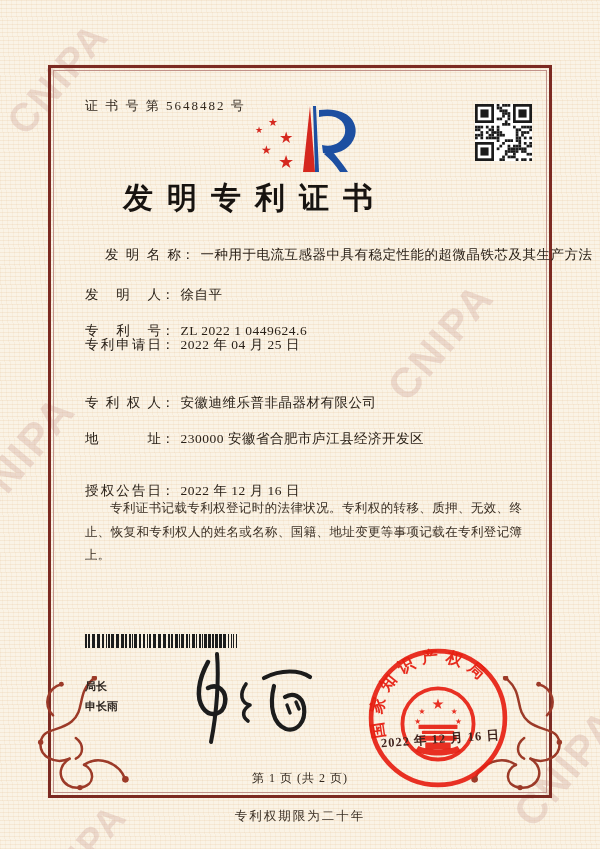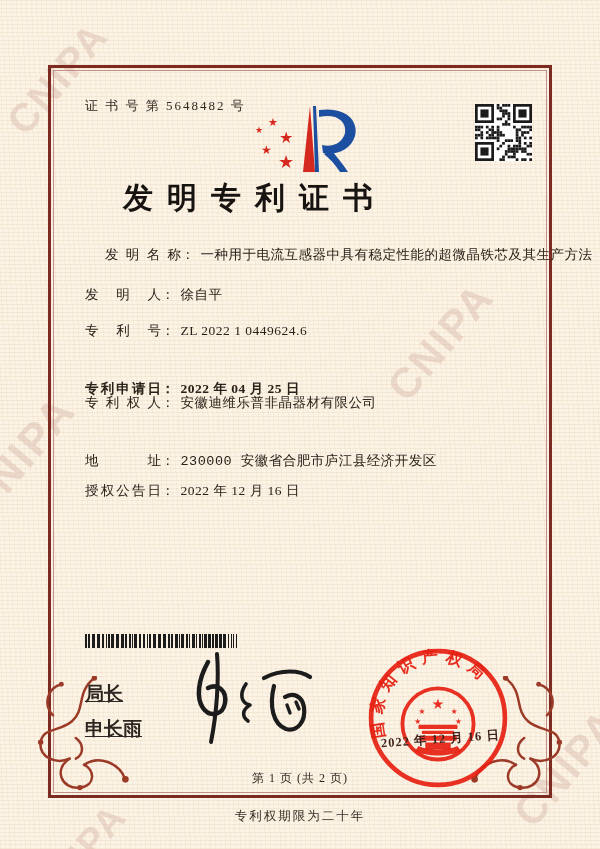--- a/index.html
+++ b/index.html
@@ -50,21 +50,21 @@
   .fcolon{display:inline-block;margin-right:6px;}
   .fvalue{letter-spacing:.5px;}
   .second-pair{position:absolute;left:218px;top:0;}
   
   .paras{position:absolute;left:85px;top:497px;width:437px;font-size:12.5px;line-height:1.88;color:#3a2f24;text-align:justify;}
   .paras p{margin:0;text-indent:2em;}
   
   .barcode{position:absolute;left:85px;top:634px;width:158px;height:14px;font-size:0;}
   .barcode i{display:inline-block;height:100%;background:#1c1c1c;}
   
-  .signer{position:absolute;left:85px;top:676px;font-size:19px;font-weight:700;color:#2e2620;line-height:1.85;text-decoration:underline;}
+  .signer{position:absolute;left:85px;top:676px;font-size:11px;font-weight:700;color:#2e2620;line-height:1.85;}
   .signature{position:absolute;left:178px;top:648px;width:145px;height:102px;}
   
   .seal{position:absolute;left:366px;top:646px;width:144px;height:144px;}
   .seal-date{
     position:absolute;left:358px;top:731px;width:165px;text-align:center;
     font-size:12.5px;font-weight:700;color:#40231d;letter-spacing:1px;transform:rotate(-4deg);
   }
   
   .page-info{position:absolute;left:0;top:770px;width:600px;text-align:center;font-size:12px;color:#33291f;letter-spacing:1px;}
   .note{position:absolute;left:0;top:808px;width:600px;text-align:center;font-size:12.5px;color:#3a2f24;letter-spacing:2px;}
@@ -273,34 +273,35 @@
 
 <div class="field-row" style="top:246px;margin-left:20px;">
   <span class="flabel">发明名称</span><span class="fcolon">：</span><span class="fvalue">一种用于电流互感器中具有稳定性能的超微晶铁芯及其生产方法</span>
 </div>
 <div class="field-row" style="top:286px;">
   <span class="flabel">发明人</span><span class="fcolon">：</span><span class="fvalue">徐自平</span>
 </div>
 <div class="field-row" style="top:322px;">
   <span class="flabel">专利号</span><span class="fcolon">：</span><span class="fvalue">ZL 2022 1 0449624.6</span>
 </div>
-<div class="field-row" style="top:380px;font-weight:bold;">
+<div class="field-row" style="top:336px;">
   <span class="flabel">专利申请日</span><span class="fcolon">：</span><span class="fvalue">2022 年 04 月 25 日</span>
 </div>
 <div class="field-row" style="top:394px;">
   <span class="flabel">专利权人</span><span class="fcolon">：</span><span class="fvalue">安徽迪维乐普非晶器材有限公司</span>
 </div>
-<div class="field-row" style="top:452px;font-family:Liberation Mono, monospace;">
+<div class="field-row" style="top:430px;">
   <span class="flabel">地址</span><span class="fcolon">：</span><span class="fvalue">230000 安徽省合肥市庐江县经济开发区</span>
 </div>
 <div class="field-row" style="top:482px;">
   <span class="flabel">授权公告日</span><span class="fcolon">：</span><span class="fvalue">2022 年 12 月 16 日</span>
 </div>
 
 <div class="paras">
+  <p>专利证书记载专利权登记时的法律状况。专利权的转移、质押、无效、终止、恢复和专利权人的姓名或名称、国籍、地址变更等事项记载在专利登记簿上。</p>
 </div>
 
 <div class="barcode" id="barcode"><i style="width:2px;margin-right:1px"></i><i style="width:2px;margin-right:2px"></i><i style="width:3px;margin-right:2px"></i><i style="width:3px;margin-right:2px"></i><i style="width:2px;margin-right:2px"></i><i style="width:1px;margin-right:1px"></i><i style="width:2px;margin-right:1px"></i><i style="width:3px;margin-right:2px"></i><i style="width:3px;margin-right:2px"></i><i style="width:3px;margin-right:1px"></i><i style="width:2px;margin-right:2px"></i><i style="width:2px;margin-right:1px"></i><i style="width:1px;margin-right:1px"></i><i style="width:3px;margin-right:2px"></i><i style="width:2px;margin-right:2px"></i><i style="width:2px;margin-right:2px"></i><i style="width:1px;margin-right:1px"></i><i style="width:2px;margin-right:2px"></i><i style="width:3px;margin-right:2px"></i><i style="width:3px;margin-right:2px"></i><i style="width:3px;margin-right:2px"></i><i style="width:2px;margin-right:1px"></i><i style="width:2px;margin-right:2px"></i><i style="width:3px;margin-right:1px"></i><i style="width:1px;margin-right:1px"></i><i style="width:3px;margin-right:2px"></i><i style="width:2px;margin-right:1px"></i><i style="width:1px;margin-right:2px"></i><i style="width:3px;margin-right:1px"></i><i style="width:1px;margin-right:2px"></i><i style="width:2px;margin-right:1px"></i><i style="width:1px;margin-right:1px"></i><i style="width:3px;margin-right:1px"></i><i style="width:3px;margin-right:1px"></i><i style="width:2px;margin-right:1px"></i><i style="width:3px;margin-right:1px"></i><i style="width:3px;margin-right:1px"></i><i style="width:3px;margin-right:2px"></i><i style="width:1px;margin-right:2px"></i><i style="width:1px;margin-right:1px"></i><i style="width:1px;margin-right:2px"></i><i style="width:1px;margin-right:1px"></i></div>
 
 <div class="signer">
   <div>局长</div>
   <div>申长雨</div>
 </div>
 
 <svg class="signature" viewBox="0 0 145 102">

